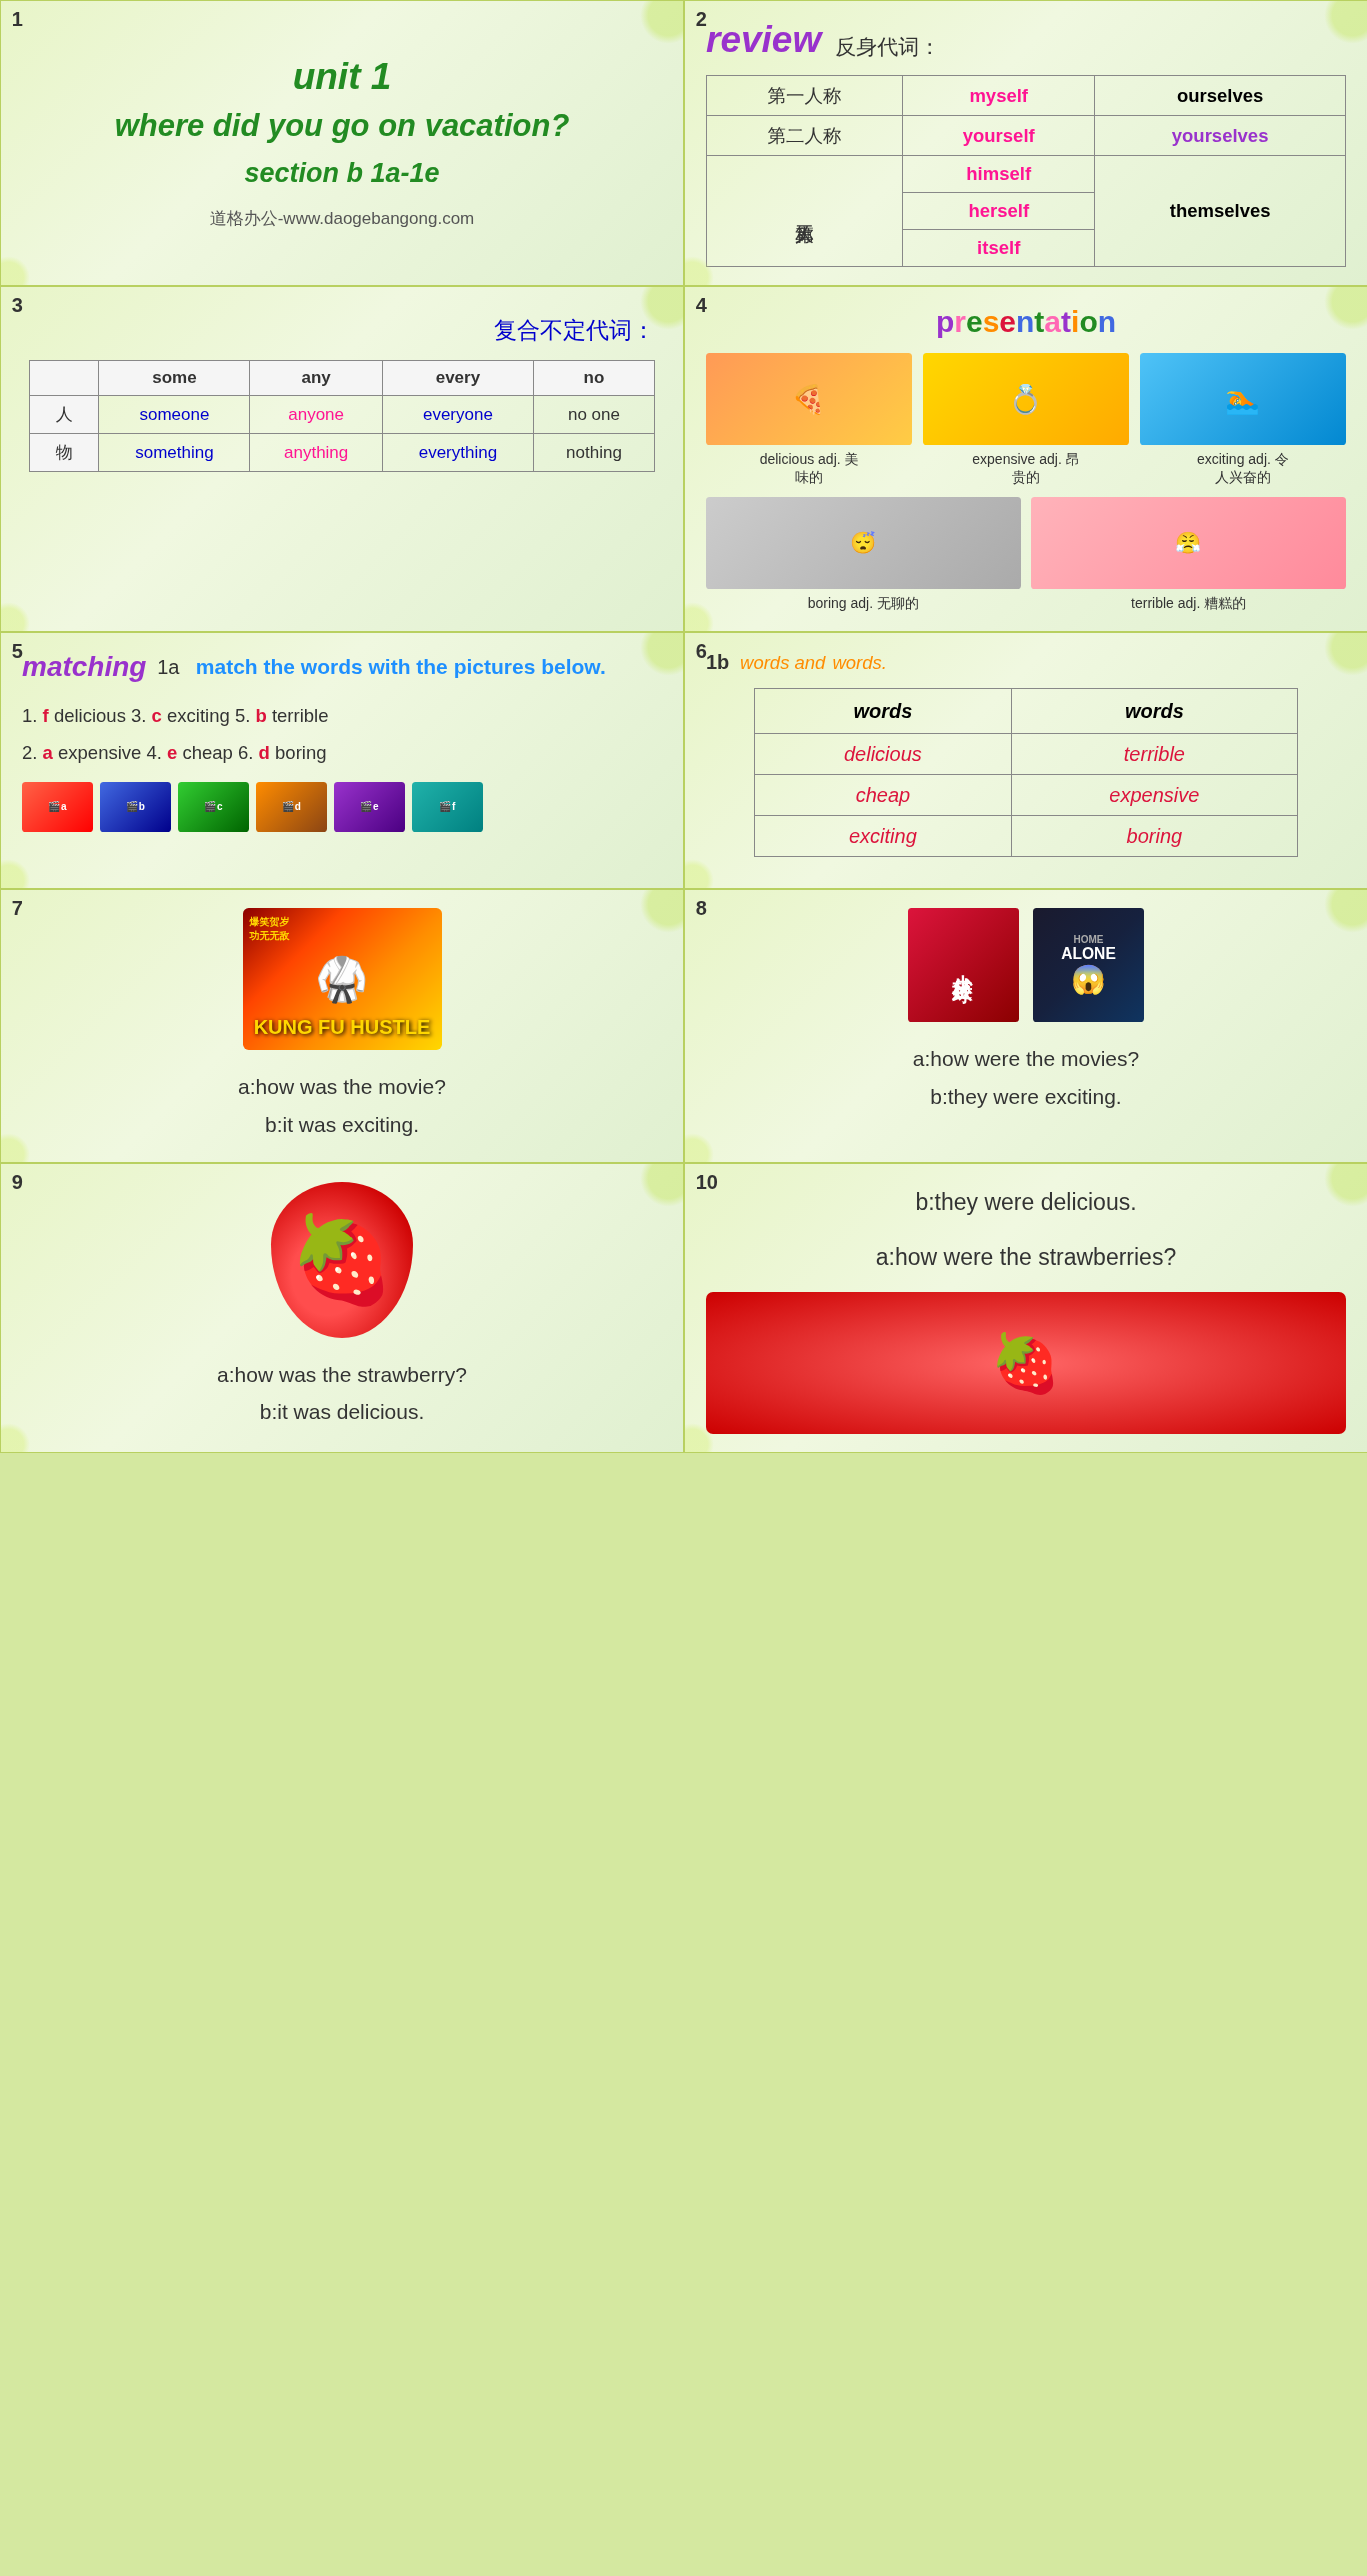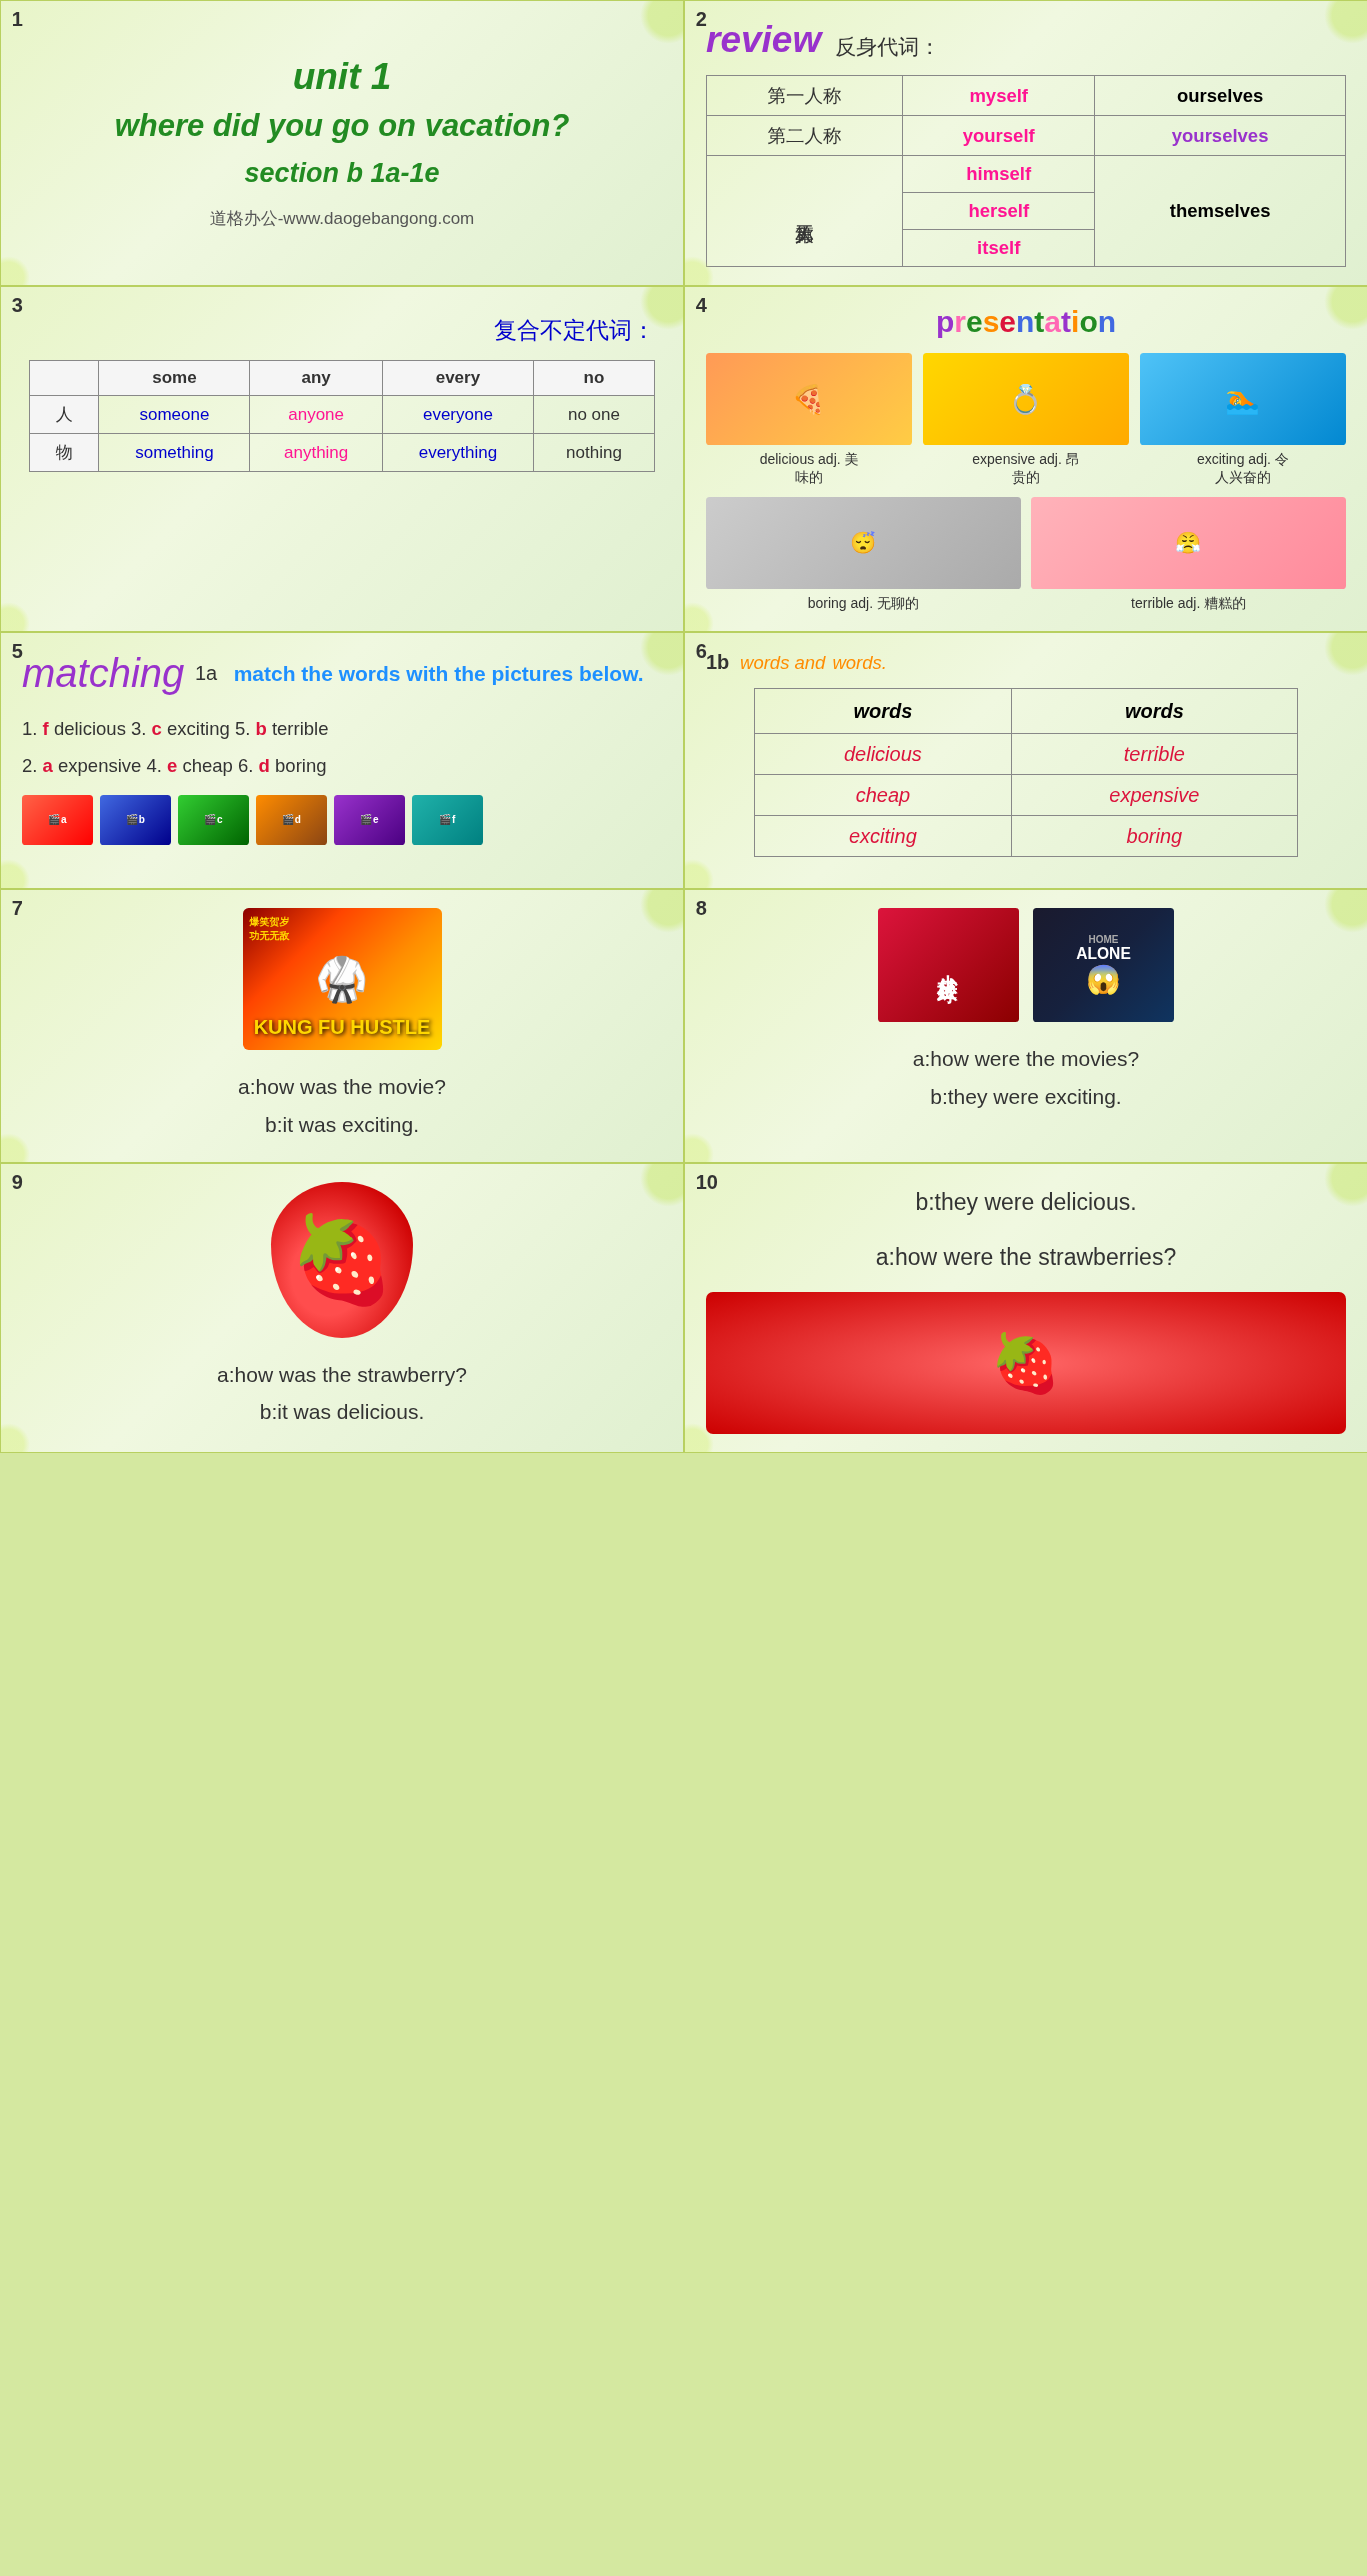--- a/index.html
+++ b/index.html
@@ -179,22 +179,22 @@
       padding: 18px 21px;
     }
     .cell-5 .matching-header {
       display: flex;
       align-items: center;
       margin-bottom: 14px;
       flex-wrap: wrap;
       gap: 10.7px;
     }
     .matching-word {
-      font-size: 40px;
-      font-weight: normal;
+      font-size: 28px;
+      font-weight: bold;
       color: #9932CC;
       font-style: italic;
     }
     .matching-task {
       font-size: 21px;
       color: #1E90FF;
       font-weight: bold;
     }
     .matching-items {
       font-size: 18.5px;
@@ -295,21 +295,21 @@
       display: flex;
       flex-direction: column;
       align-items: center;
     }
     .movie-posters-row {
       display: flex;
       gap: 14px;
       margin-bottom: 18px;
     }
     .poster-small {
-      width: 141px;
+      width: 111px;
       height: 114px;
       border-radius: 3.6px;
       display: flex;
       align-items: center;
       justify-content: center;
       font-size: 15.6px;
       color: white;
       font-weight: bold;
       text-align: center;
       padding: 7px;

